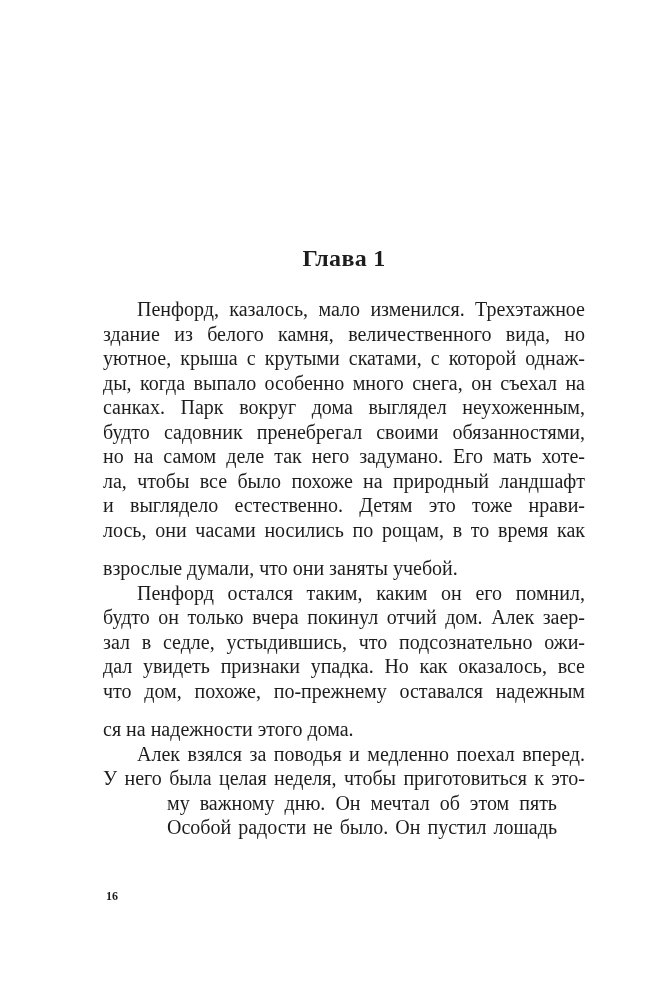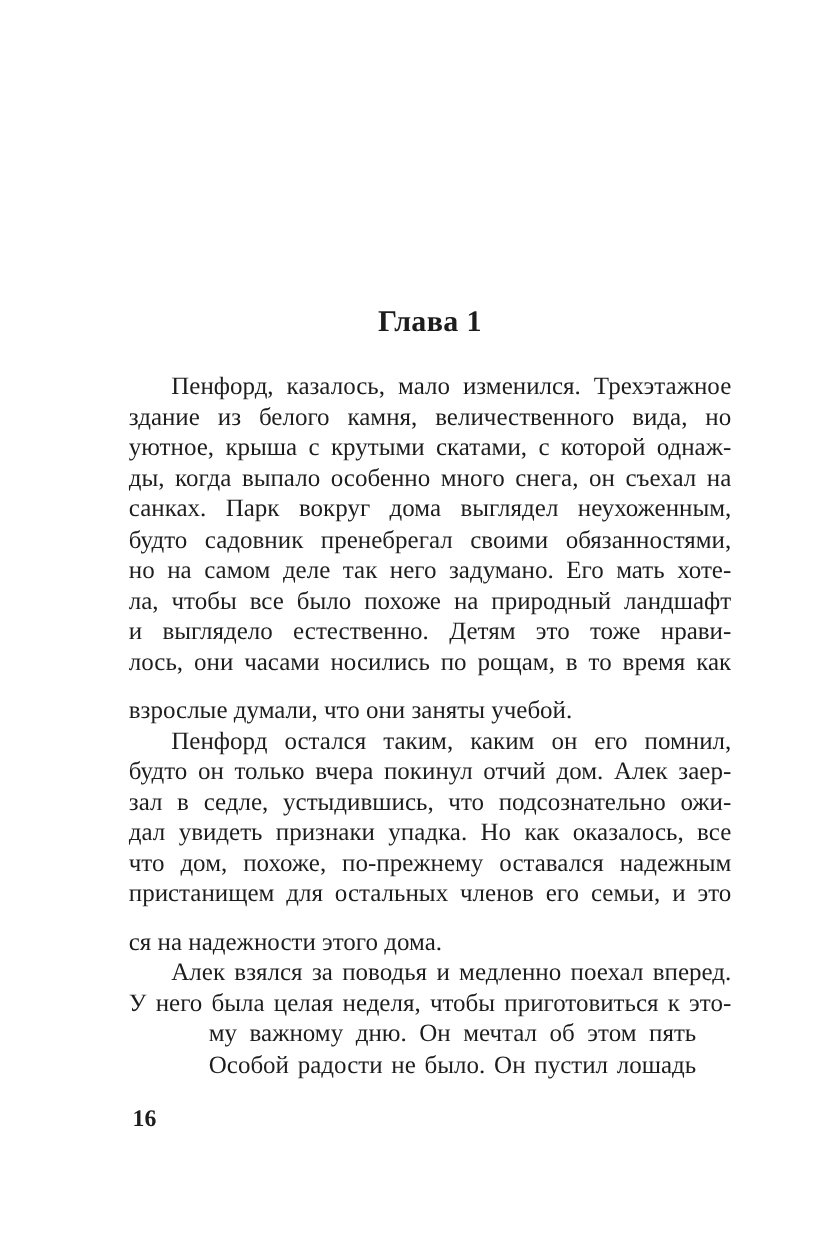--- a/index.html
+++ b/index.html
@@ -47,21 +47,21 @@
   .end { text-align-last: left; margin-top: 14px; }
   .ind { text-indent: 34px; }
   .shift {
     margin-left: 64px;
     margin-right: 28px;
   }
   .page-number {
     position: absolute;
     left: 106px;
     top: 884px;
-    font-size: 19px;
+    font-size: 12px;
     line-height: 24.5px;
     font-weight: bold;
   }
 </style>
 </head>
 <body>
 
 <div class="page">
 
   <div class="text-block">
@@ -81,21 +81,20 @@
       <div class="ln jl">лось, они часами носились по рощам, в то время как</div>
       <div class="ln end">взрослые думали, что они заняты учебой.</div>
     </div>
 
     <div class="para">
       <div class="ln jl ind">Пенфорд остался таким, каким он его помнил,</div>
       <div class="ln jl">будто он только вчера покинул отчий дом. Алек заер-</div>
       <div class="ln jl">зал в седле, устыдившись, что подсознательно ожи-</div>
       <div class="ln jl">дал увидеть признаки упадка. Но как оказалось, все</div>
       <div class="ln jl">что дом, похоже, по-прежнему оставался надежным</div>
-      <div class="ln jl">пристанищем для остальных членов его семьи, и это</div>
     </div>
 
     <div class="para">
       <div class="ln end">ся на надежности этого дома.</div>
     </div>
 
     <div class="para">
       <div class="ln jl ind">Алек взялся за поводья и медленно поехал вперед.</div>
       <div class="ln jl">У него была целая неделя, чтобы приготовиться к это-</div>
       <div class="ln jl shift">му важному дню. Он мечтал об этом пять лет.</div>

